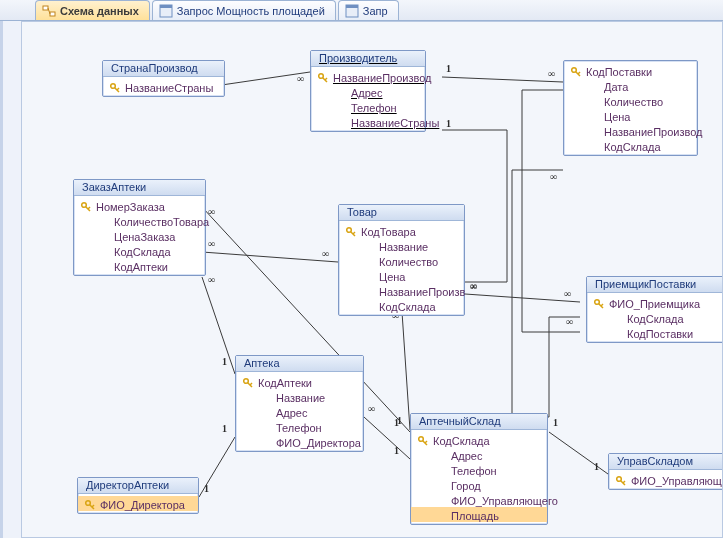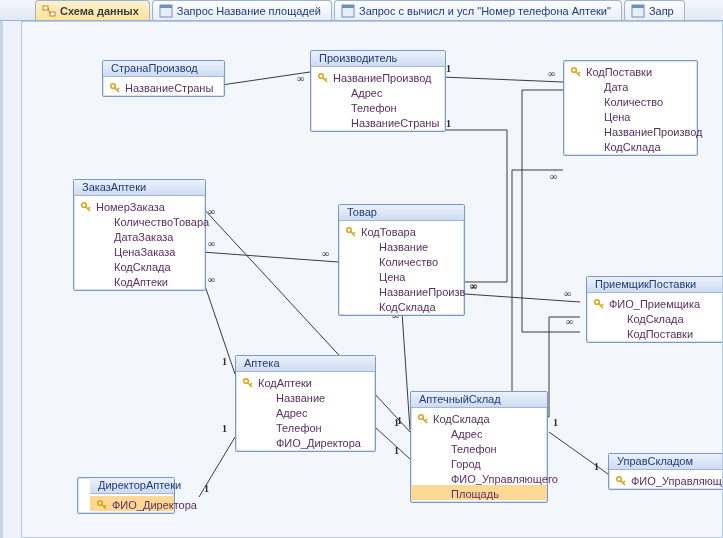--- a/index.html
+++ b/index.html
@@ -41,30 +41,21 @@
     </span>
     <span>Схема данных</span>
   </div>
   <div class="tab">
     <span class="ticon">
         <svg width="14" height="14">
           <rect x="1" y="1" width="12" height="12" fill="#e8eef8" stroke="#6f8fc1"></rect>
           <rect x="1" y="1" width="12" height="3" fill="#6f8fc1"></rect>
         </svg>
       </span>
-    <span>Запрос Название площадей</span>
-  </div>
-  <div class="tab">
-    <span class="ticon">
-        <svg width="14" height="14">
-          <rect x="1" y="1" width="12" height="12" fill="#e8eef8" stroke="#6f8fc1"></rect>
-          <rect x="1" y="1" width="12" height="3" fill="#6f8fc1"></rect>
-        </svg>
-      </span>
-    <span>Запрос с вычисл и усл "Номер телефона Аптеки"</span>
+    <span>Запрос Мощность площадей</span>
   </div>
   <div class="tab tabcut">
     <span class="ticon">
         <svg width="14" height="14">
           <rect x="1" y="1" width="12" height="12" fill="#e8eef8" stroke="#6f8fc1"></rect>
           <rect x="1" y="1" width="12" height="3" fill="#6f8fc1"></rect>
         </svg>
       </span>
     <span>Запр</span>
   </div>
@@ -129,21 +120,21 @@
               <svg width="12" height="12">
                 <circle cx="4" cy="4" r="2.3" fill="none" stroke="#d9a413" stroke-width="1.5"></circle>
                 <line x1="5.5" y1="5.5" x2="10" y2="10" stroke="#d9a413" stroke-width="1.5"></line>
                 <line x1="8" y1="8" x2="10" y2="6" stroke="#d9a413" stroke-width="1.5"></line>
               </svg>
             </span>
             <span>НазваниеСтраны</span>
           </div>
         </div>
       </div>
-      <div class="tbl" style="left: 288px; top: 28px; width: 136px;">
+      <div class="tbl" style="left: 288px; top: 28px; width: 116px; text-decoration: underline;">
         <div class="hdr">Производитель</div>
         <div class="body">
           <div class="fld">
             <span class="key">
               <svg width="12" height="12">
                 <circle cx="4" cy="4" r="2.3" fill="none" stroke="#d9a413" stroke-width="1.5"></circle>
                 <line x1="5.5" y1="5.5" x2="10" y2="10" stroke="#d9a413" stroke-width="1.5"></line>
                 <line x1="8" y1="8" x2="10" y2="6" stroke="#d9a413" stroke-width="1.5"></line>
               </svg>
             </span>
@@ -199,23 +190,20 @@
                 <line x1="5.5" y1="5.5" x2="10" y2="10" stroke="#d9a413" stroke-width="1.5"></line>
                 <line x1="8" y1="8" x2="10" y2="6" stroke="#d9a413" stroke-width="1.5"></line>
               </svg>
             </span>
             <span>НомерЗаказа</span>
           </div>
           <div class="fld nokey">
             <span>КоличествоТовара</span>
           </div>
           <div class="fld nokey">
-            <span>ДатаЗаказа</span>
-          </div>
-          <div class="fld nokey">
             <span>ЦенаЗаказа</span>
           </div>
           <div class="fld nokey">
             <span>КодСклада</span>
           </div>
           <div class="fld nokey">
             <span>КодАптеки</span>
           </div>
         </div>
       </div>
@@ -263,21 +251,21 @@
             <span>ФИО_Приемщика</span>
           </div>
           <div class="fld nokey">
             <span>КодСклада</span>
           </div>
           <div class="fld nokey">
             <span>КодПоставки</span>
           </div>
         </div>
       </div>
-      <div class="tbl" style="left: 213px; top: 333px; width: 141px;">
+      <div class="tbl" style="left: 213px; top: 333px; width: 129px;">
         <div class="hdr">Аптека</div>
         <div class="body">
           <div class="fld">
             <span class="key">
               <svg width="12" height="12">
                 <circle cx="4" cy="4" r="2.3" fill="none" stroke="#d9a413" stroke-width="1.5"></circle>
                 <line x1="5.5" y1="5.5" x2="10" y2="10" stroke="#d9a413" stroke-width="1.5"></line>
                 <line x1="8" y1="8" x2="10" y2="6" stroke="#d9a413" stroke-width="1.5"></line>
               </svg>
             </span>
@@ -290,21 +278,21 @@
             <span>Адрес</span>
           </div>
           <div class="fld nokey">
             <span>Телефон</span>
           </div>
           <div class="fld nokey">
             <span>ФИО_Директора</span>
           </div>
         </div>
       </div>
-      <div class="tbl" style="left: 388px; top: 369px; width: 138px;">
+      <div class="tbl" style="left: 388px; top: 391px; width: 138px;">
         <div class="hdr">АптечныйСклад</div>
         <div class="body">
           <div class="fld">
             <span class="key">
               <svg width="12" height="12">
                 <circle cx="4" cy="4" r="2.3" fill="none" stroke="#d9a413" stroke-width="1.5"></circle>
                 <line x1="5.5" y1="5.5" x2="10" y2="10" stroke="#d9a413" stroke-width="1.5"></line>
                 <line x1="8" y1="8" x2="10" y2="6" stroke="#d9a413" stroke-width="1.5"></line>
               </svg>
             </span>
@@ -320,21 +308,21 @@
             <span>Город</span>
           </div>
           <div class="fld nokey">
             <span>ФИО_Управляющего</span>
           </div>
           <div class="fld nokey sel">
             <span>Площадь</span>
           </div>
         </div>
       </div>
-      <div class="tbl" style="left: 55px; top: 455px; width: 98px; padding-left: 12px;">
+      <div class="tbl" style="left: 55px; top: 455px; width: 122px;">
         <div class="hdr">ДиректорАптеки</div>
         <div class="body">
           <div class="fld sel">
             <span class="key">
               <svg width="12" height="12">
                 <circle cx="4" cy="4" r="2.3" fill="none" stroke="#d9a413" stroke-width="1.5"></circle>
                 <line x1="5.5" y1="5.5" x2="10" y2="10" stroke="#d9a413" stroke-width="1.5"></line>
                 <line x1="8" y1="8" x2="10" y2="6" stroke="#d9a413" stroke-width="1.5"></line>
               </svg>
             </span>

